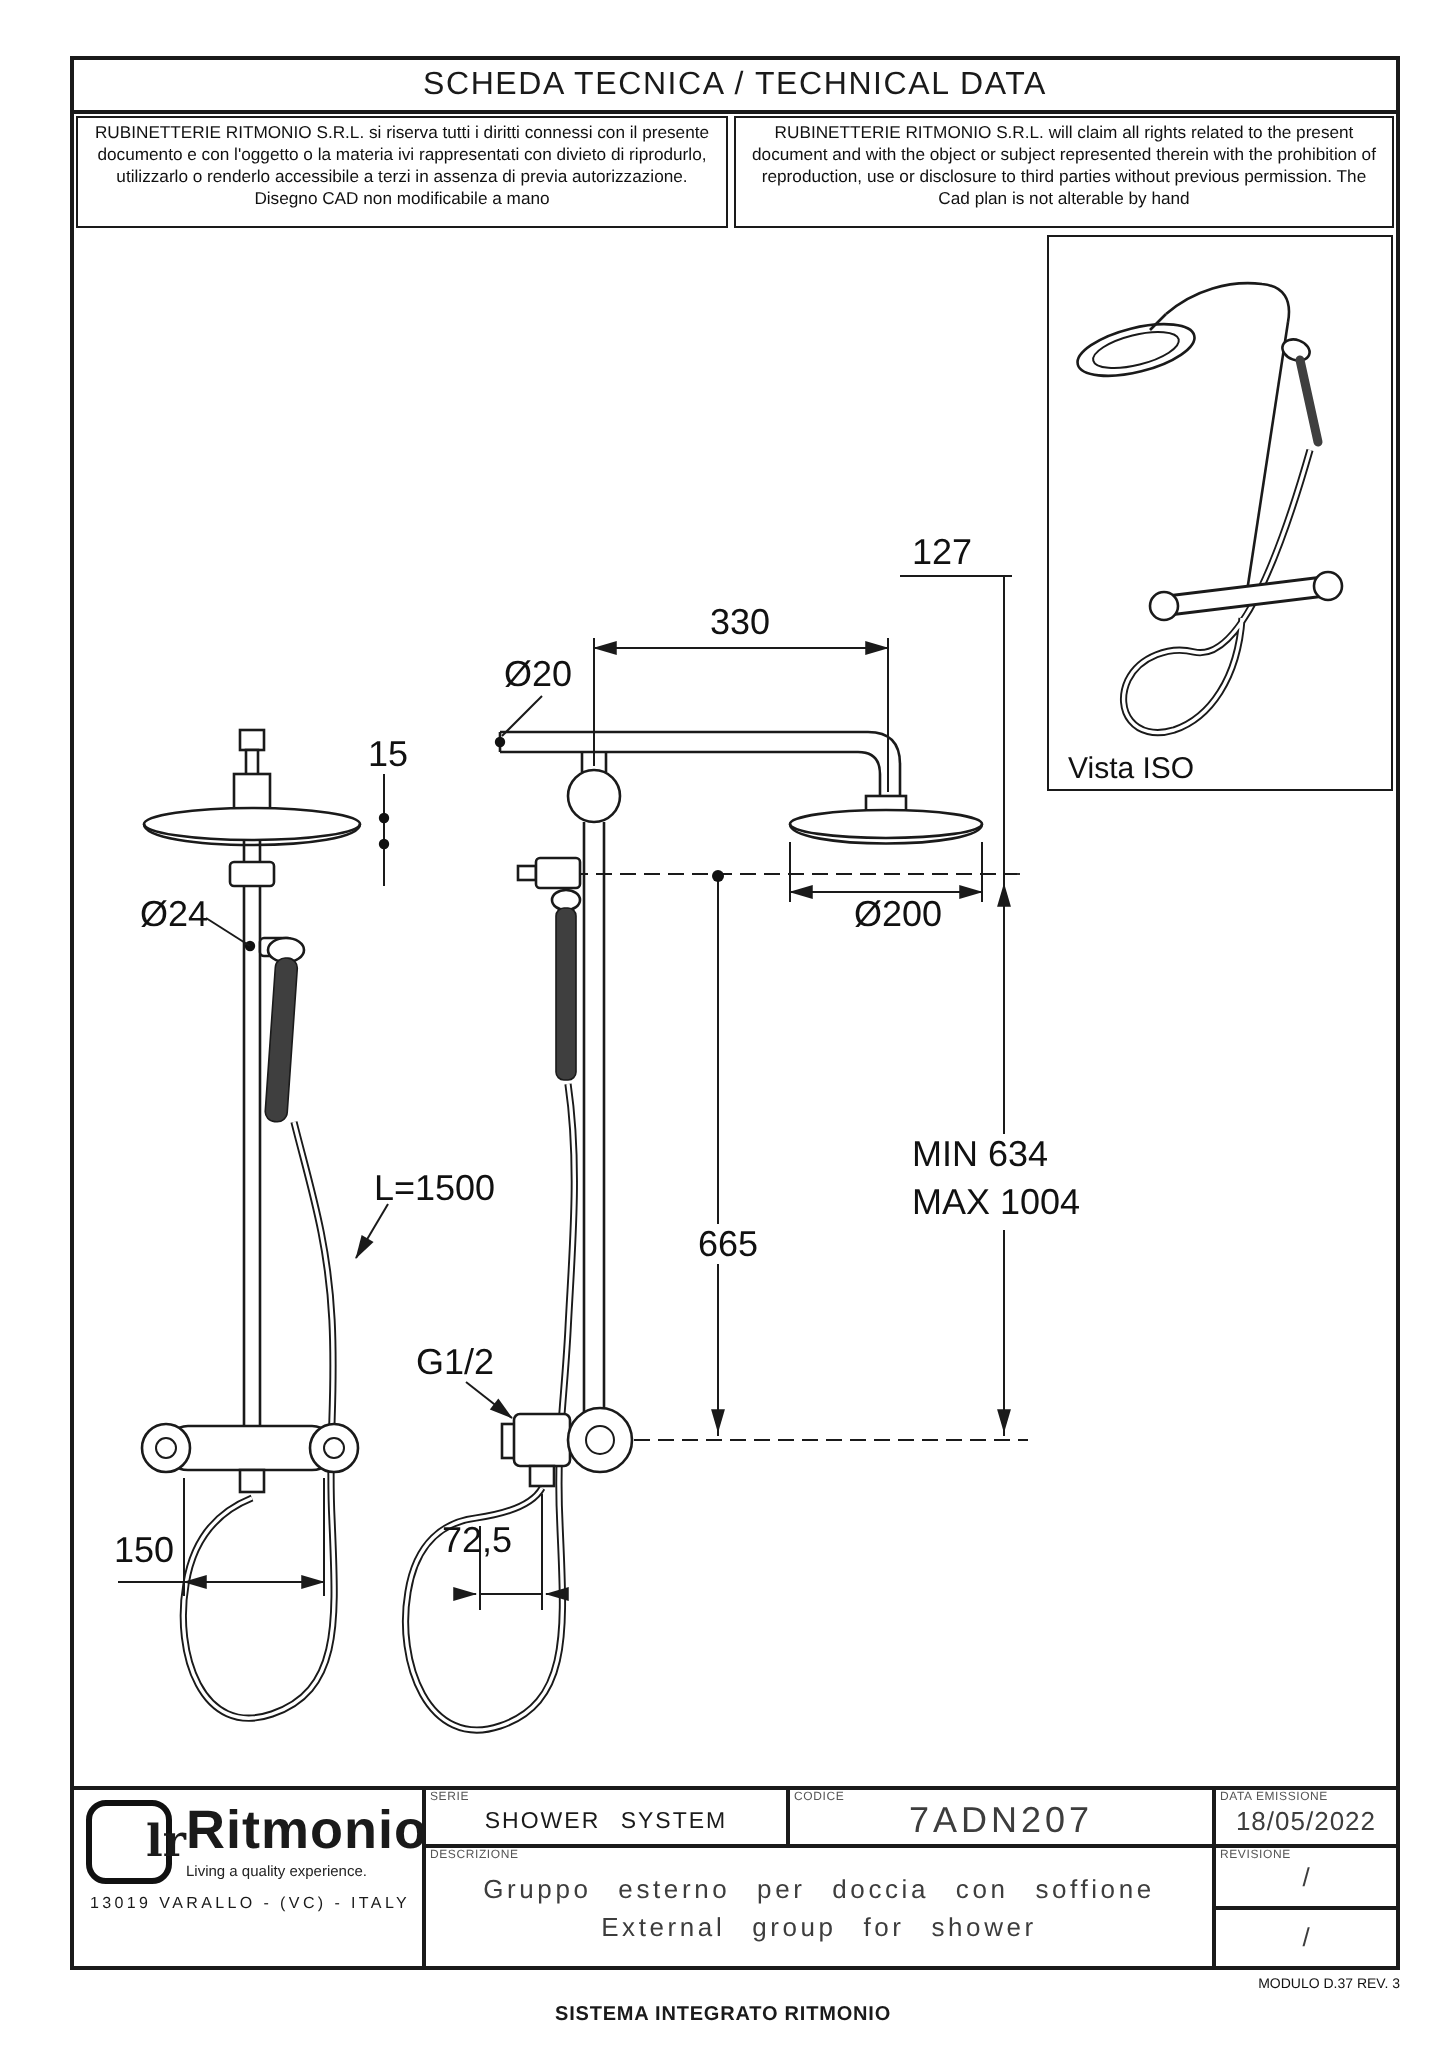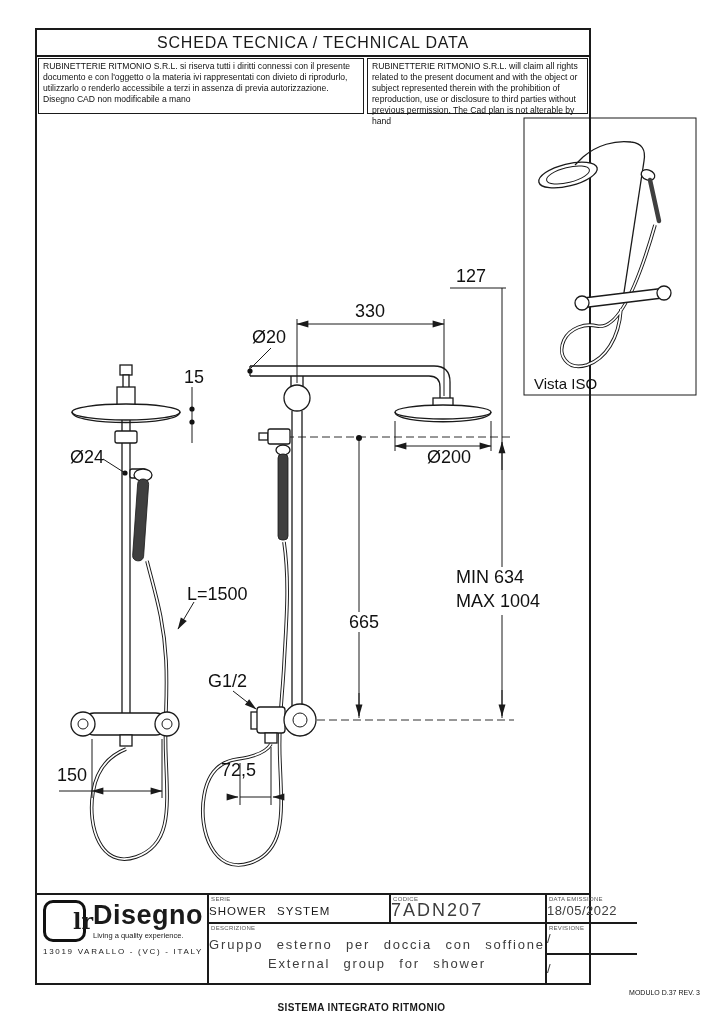--- a/index.html
+++ b/index.html
@@ -4,29 +4,29 @@
 <style>
   * { margin:0; padding:0; box-sizing:border-box; }
   html,body { background:#ffffff; }
   body {
     width:723px; height:1024px; position:relative; overflow:hidden;
     font-family:"Liberation Sans", sans-serif; color:#1a1a1a;
   }
 
   
   .frame {
-    position:absolute; left:35px; top:28px; width:556px; height:957px;
+    position:absolute; left:35px; top:28px; width:665px; height:957px;
     border:2px solid #1a1a1a; display:flex; flex-direction:column; background:#fff;
   }
   .title-bar {
     height:27px; border-bottom:2px solid #1a1a1a;
     display:flex; align-items:center; justify-content:center;
     font-size:16px; letter-spacing:.8px; font-weight:500;
   }
-  .disclaimers { height:58px; display:flex; gap:3px; padding:1px; }
+  .disclaimers { height:58px; display:flex; gap:3px; padding:1px;text-align:center; }
   .disclaimer {
     border:1px solid #1a1a1a; font-size:8.6px; line-height:1.28;
     padding:2px 4px; color:#111;
   }
   .disclaimer.it { width:326px; }
   .disclaimer.en { flex:1; }
 
   .drawing { flex:1; position:relative; }
   .drawing svg { position:absolute; left:0; top:0; }
 
@@ -55,21 +55,21 @@
     display:flex; align-items:center; justify-content:center;
     font-weight:bold; font-size:22px; font-family:"DejaVu Serif", serif;padding-left:37px;
   }
   .logo-text { display:flex; flex-direction:column; }
   .brand-name { font-size:27px; font-weight:bold; letter-spacing:.5px; line-height:1; }
   .brand-tagline { font-size:7.5px; text-align:left; margin-top:2px; color:#222; }
   .brand-address { font-size:8px; letter-spacing:1.7px; margin-top:5px; text-align:center; white-space:nowrap; }
 
   .tb-fields { flex:1; display:flex; flex-direction:column; }
   .tb-row1 { height:29px; border-bottom:2px solid #1a1a1a; display:flex; }
-  .tb-cell { position:relative; display:flex; align-items:center; }
+  .tb-cell { position:relative; display:flex; align-items:center; justify-content:center; }
   .tb-label { position:absolute; top:1px; left:2px; font-size:6px; color:#555; letter-spacing:.3px; }
   .cell-serie  { width:182px; border-right:2px solid #1a1a1a; }
   .cell-codice { flex:1;      border-right:2px solid #1a1a1a; }
   .cell-data   { width:90px; }
   .val-serie  { font-size:11.5px; letter-spacing:1px; word-spacing:6px; padding-top:4px; }
   .val-codice { font-size:18px; letter-spacing:2px; color:#3d3d3d; padding-top:4px; }
   .val-data   { font-size:13px; letter-spacing:.5px; color:#3d3d3d; padding-top:4px; }
   .tb-row2 { flex:1; display:flex; }
   .cell-desc {
     flex:1; border-right:2px solid #1a1a1a;
@@ -253,21 +253,21 @@
     </svg>
   </div>
 
   <div class="title-block">
     <div class="tb-logo">
       <div class="logo-row">
         <div class="logo-mark">
           <span>lr</span>
         </div>
         <div class="logo-text">
-          <div class="brand-name">Disegno</div>
+          <div class="brand-name">Ritmonio</div>
           <div class="brand-tagline">Living a quality experience.</div>
         </div>
       </div>
       <div class="brand-address">13019 VARALLO - (VC) - ITALY</div>
     </div>
 
     <div class="tb-fields">
       <div class="tb-row1">
         <div class="tb-cell cell-serie">
           <span class="tb-label">SERIE</span>

